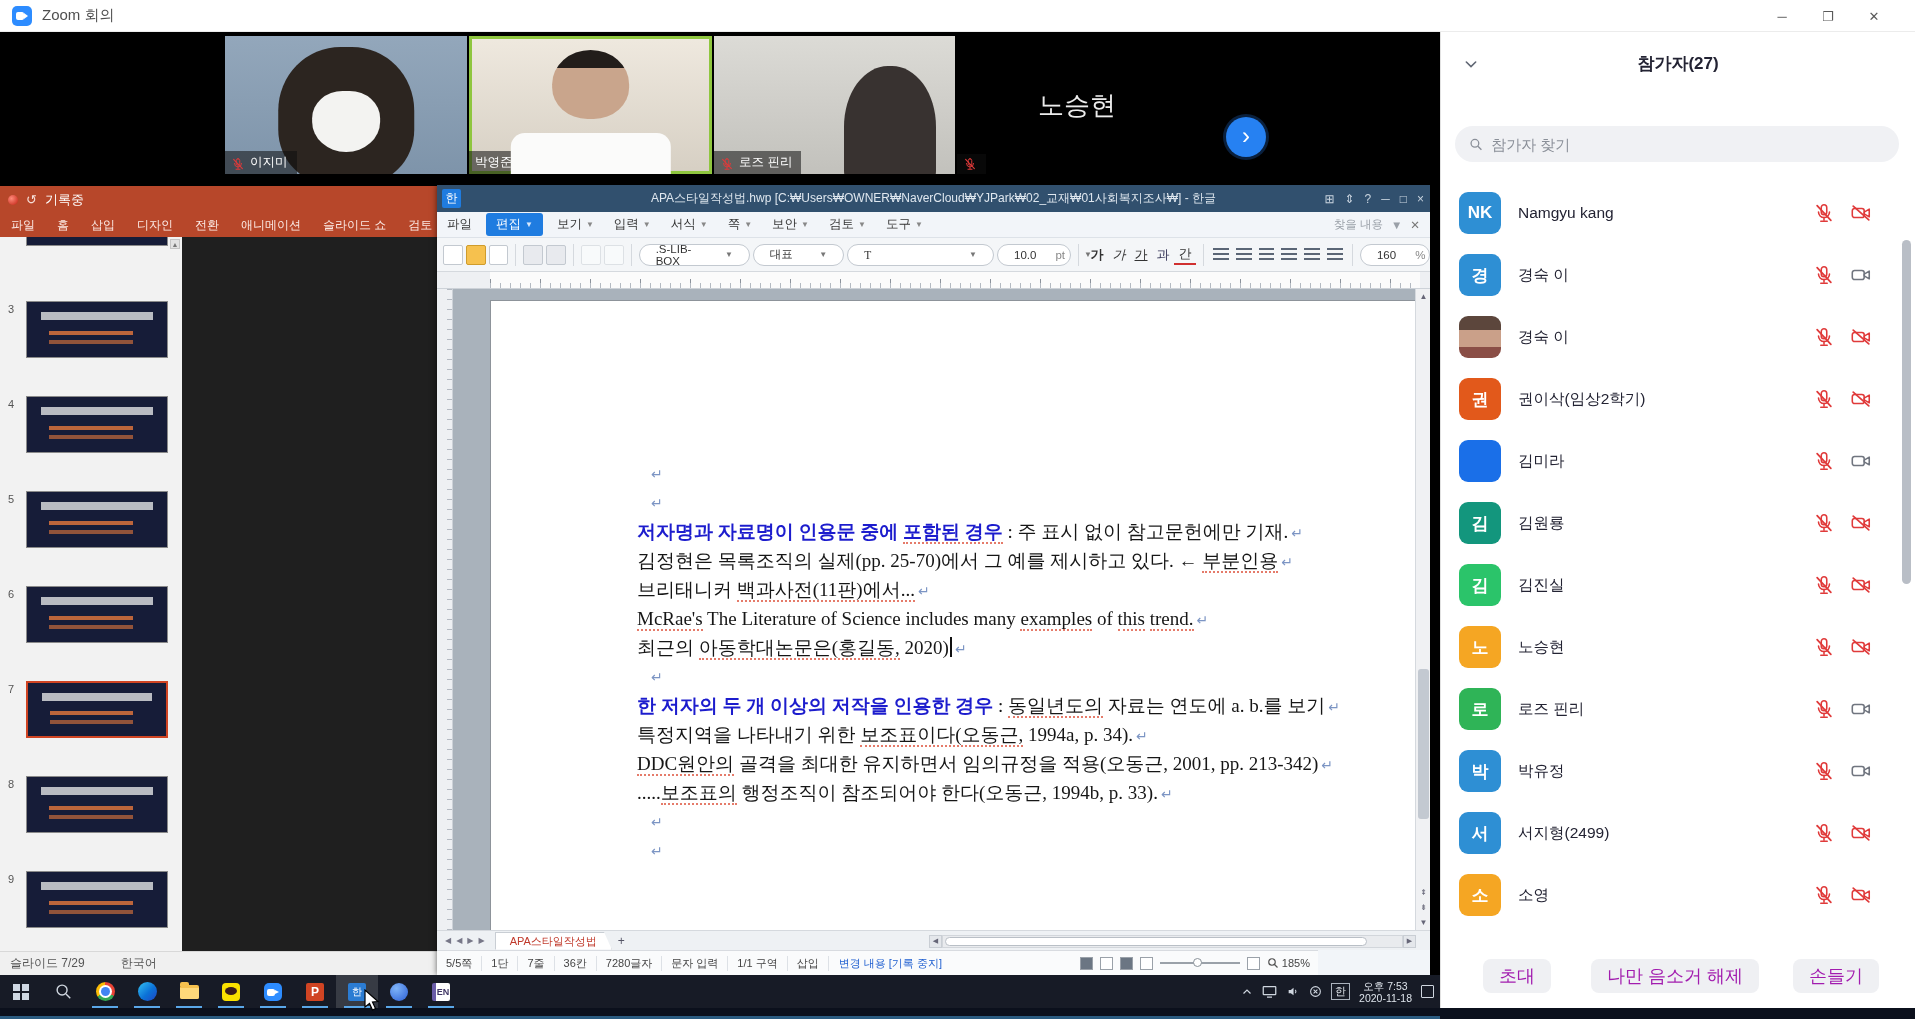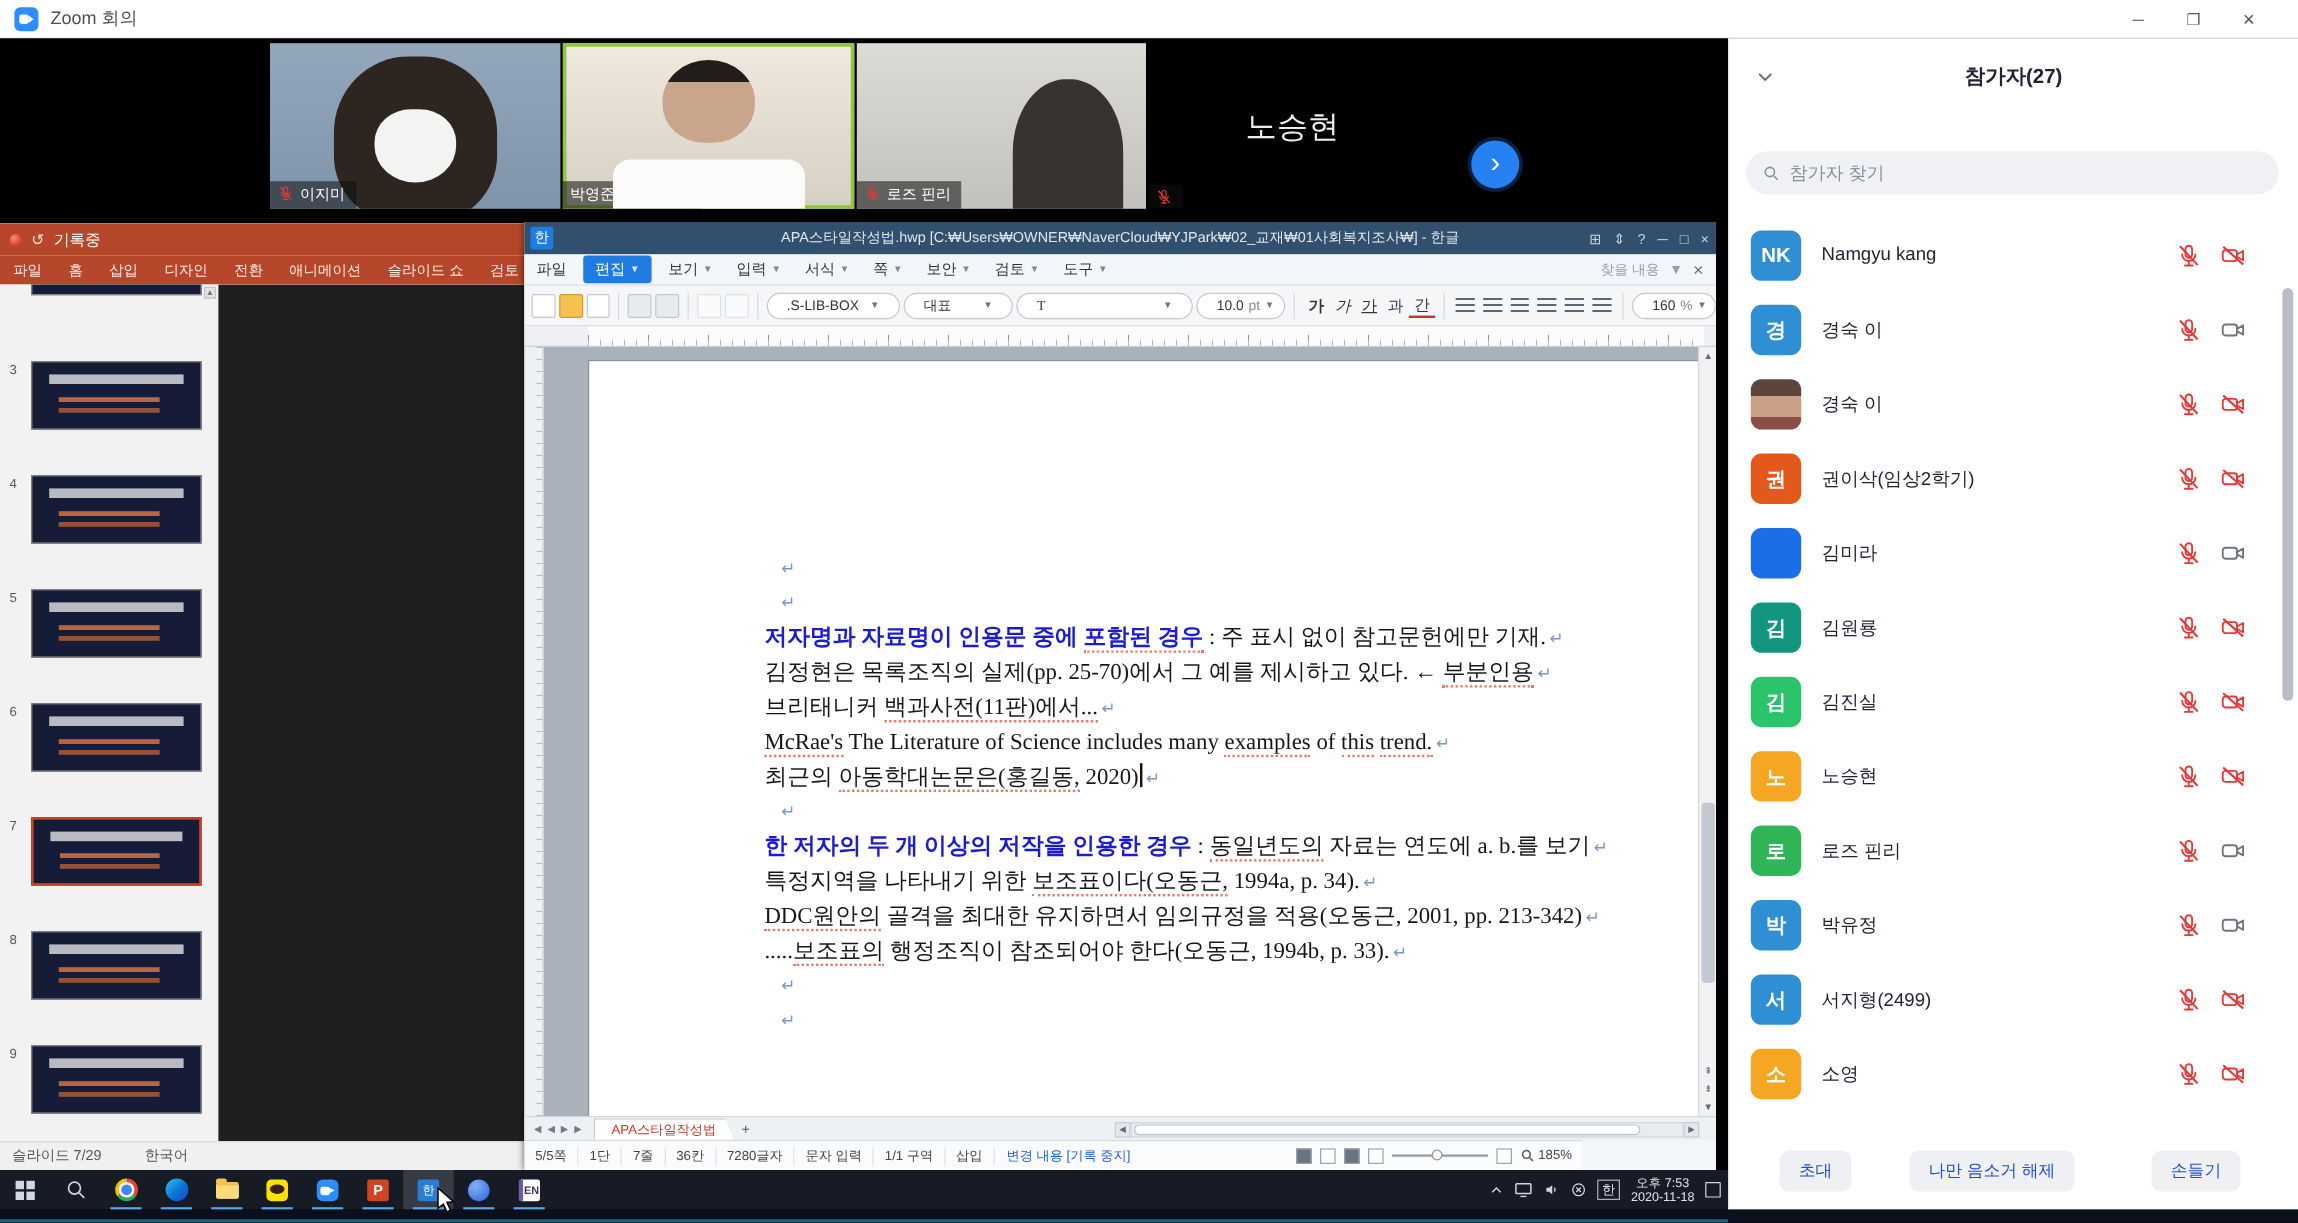--- a/index.html
+++ b/index.html
@@ -23,21 +23,21 @@
   .scene-a { background:linear-gradient(180deg,#93a7bb,#7e94aa); }
   .scene-a::before { content:""; position:absolute; left:50%; top:8%; transform:translateX(-50%); width:56%; height:100%; background:#2c2520; border-radius:46% 46% 40% 40%; }
   .scene-a::after { content:""; position:absolute; left:50%; top:40%; transform:translateX(-50%); width:28%; height:44%; background:#f3f3f1; border-radius:45% 45% 50% 50%; }
   .scene-b { background:linear-gradient(180deg,#efe9df,#d6cfc3); }
   .scene-b::before { content:""; position:absolute; left:50%; top:10%; transform:translateX(-50%); width:32%; height:50%; background:linear-gradient(180deg,#221d1a 0 26%,#c9a58c 26%); border-radius:50% 50% 46% 46%; }
   .scene-b::after { content:""; position:absolute; left:50%; bottom:0; transform:translateX(-50%); width:66%; height:30%; background:#fbfbfa; border-radius:14px 14px 0 0; }
   .scene-c { background:linear-gradient(180deg,#dcdbd6,#c2c1bc); }
   .scene-c::before { content:""; position:absolute; right:8%; top:22%; width:38%; height:92%; background:#383230; border-radius:48% 48% 18% 18%; }
   .name-only { background:#000; display:flex; align-items:center; justify-content:center; }
   .tile-big-name { color:#ececec; font-size:26px; }
-  .tile-chip { position:absolute; left:0; bottom:0; display:flex; align-items:flex-start; gap:5px; background:rgba(15,15,15,.55); padding:3px 9px 3px 6px; }
+  .tile-chip { position:absolute; left:0; bottom:0; display:flex; align-items:flex-end; gap:5px; background:rgba(15,15,15,.55); padding:3px 9px 3px 6px; }
   .tile-chip-name { color:#fff; font-size:12.5px; white-space:nowrap; }
   .ic { display:inline-flex; }
   .ic svg { display:block; }
   .ic-red { color:#e03a3a; }
   .ic-gray { color:#70757f; }
   .next-btn { position:absolute; left:1226px; top:85px; width:40px; height:40px; border-radius:50%; background:#2681f2; display:flex; align-items:center; justify-content:center; box-shadow:0 0 0 3px rgba(38,129,242,.25); }
   .next-btn span { color:#fff; font-size:24px; line-height:1; margin-top:-3px; }
 
   
   .pp-panel { position:absolute; left:1440px; top:32px; width:475px; height:976px; background:#fff; border-left:1px solid #e2e2e2; }
@@ -48,21 +48,21 @@
   .pp-search input { border:none; background:transparent; outline:none; font-size:15px; color:#333; width:100%; font-family:"Liberation Sans", sans-serif; }
   .pp-search input::placeholder { color:#8a8f98; }
   .pp-list { position:absolute; left:0; top:150px; width:100%; height:810px; overflow:hidden; }
   .p-row { position:relative; height:62px; display:flex; align-items:center; padding-left:18px; }
   .p-avatar { width:42px; height:42px; border-radius:9px; display:flex; align-items:center; justify-content:center; color:#fff; font-weight:bold; font-size:17px; overflow:hidden; flex:none; }
   .p-avatar.photo { background:linear-gradient(180deg,#5c463c 0 34%, #caa089 34% 75%, #8a4e46 75%); }
   .p-name { margin-left:17px; font-size:15.5px; color:#232333; white-space:nowrap; }
   .p-icons { position:absolute; right:42px; display:flex; gap:14px; align-items:center; }
   .pp-scrollbar { position:absolute; right:4px; top:208px; width:9px; height:344px; border-radius:5px; background:#b9bec6; }
   .pp-footer { position:absolute; left:0; bottom:8px; width:100%; height:48px; display:flex; align-items:center; }
-  .pp-btn { background:#eff0f3; border-radius:8px; height:34px; display:flex; align-items:center; justify-content:center; font-size:14px; color:#1d4ed8; padding:0 16px; position:absolute; }
+  .pp-btn { background:#eff0f3; border-radius:8px; height:34px; display:flex; align-items:center; justify-content:center; font-size:18px; color:#a21caf; padding:0 16px; position:absolute; }
   .pp-btn.b0 { left:42px; }
   .pp-btn.b1 { left:150px; }
   .pp-btn.b2 { left:352px; }
 
   .bottom-strip { position:absolute; left:0; top:1008px; width:1915px; height:11px; background:#0b101c; }
   .bottom-strip::after { content:""; position:absolute; left:0; bottom:0; width:1440px; height:3px; background:#2a5b80; }
 
   
   .ppt-win { position:absolute; left:0; top:186px; width:437px; height:789px; background:#f4f4f4; overflow:hidden; }
   .ppt-titlebar { height:27px; background:#b7472a; display:flex; align-items:center; color:#fff; font-size:13px; gap:8px; padding-left:8px; }
@@ -95,21 +95,21 @@
   .hwp-menu-item.active { background:#1f7ce0; color:#fff; border-radius:3px; margin:0 4px; }
   .hwp-menu-item.active .caret { color:#d8e8fb; }
   .hwp-find { position:absolute; right:10px; display:flex; align-items:center; gap:8px; font-size:11.5px; color:#9aa0a8; }
   .hwp-find .fx { color:#777; }
   .hwp-toolbar { height:34px; background:#f4f6f8; border-bottom:1px solid #d5d9de; display:flex; align-items:center; padding-left:6px; gap:3px; }
   .tb-ic { width:20px; height:20px; border:1px solid #c3c9d0; background:#fff; border-radius:2px; position:relative; }
   .tb-ic.folder { background:#f6c14e; border-color:#cf9c2c; }
   .tb-ic.print { background:#e8eaee; }
   .tb-ic.dim { opacity:.45; }
   .tb-sep { width:1px; height:22px; background:#d5d9de; margin:0 4px; }
-  .tb-combo { height:22px; background:#fff; border:1px solid #c3c9d0; border-radius:11px; font-size:11.5px; color:#333; display:flex; align-items:center; padding:0 16px; gap:4px; }
+  .tb-combo { height:22px; background:#fff; border:1px solid #c3c9d0; border-radius:11px; font-size:11.5px; color:#333; display:flex; align-items:center; padding:0 16px; gap:19px; }
   .tb-combo .caret { font-size:8px; color:#777; margin-left:auto; }
   .tb-char { font-size:13px; color:#333; width:22px; text-align:center; }
   .tb-char.c3 { text-decoration:underline; }
   .tb-char.c4 { color:#335; }
   .tb-char.c5 { border-bottom:2px solid #d03030; }
   .align-ic { width:16px; height:14px; background:repeating-linear-gradient(180deg,#5b6676 0 2px,transparent 2px 5px); margin:0 2px; }
   .hwp-ruler-h { height:17px; background:#eef0f3; border-bottom:1px solid #cdd2d8; position:relative; }
   .ruler-page { position:absolute; left:53px; width:930px; top:0; bottom:0; background:#fbfbfb; background-image:repeating-linear-gradient(90deg,#b4bac2 0 1px,transparent 1px 10px),repeating-linear-gradient(90deg,#8b929b 0 1px,transparent 1px 50px); background-size:100% 5px,100% 9px; background-position:0 bottom,0 bottom; background-repeat:repeat-x; }
   .hwp-content { position:absolute; left:0; top:104px; width:993px; height:641px; background:#a9b2bb; overflow:hidden; }
   .hwp-ruler-v { position:absolute; left:0; top:0; width:16px; height:100%; background:#eef0f3; border-right:1px solid #cdd2d8; background-image:repeating-linear-gradient(180deg,#b4bac2 0 1px,transparent 1px 10px); background-size:5px 100%; background-repeat:repeat-y; background-position:right 0; }

